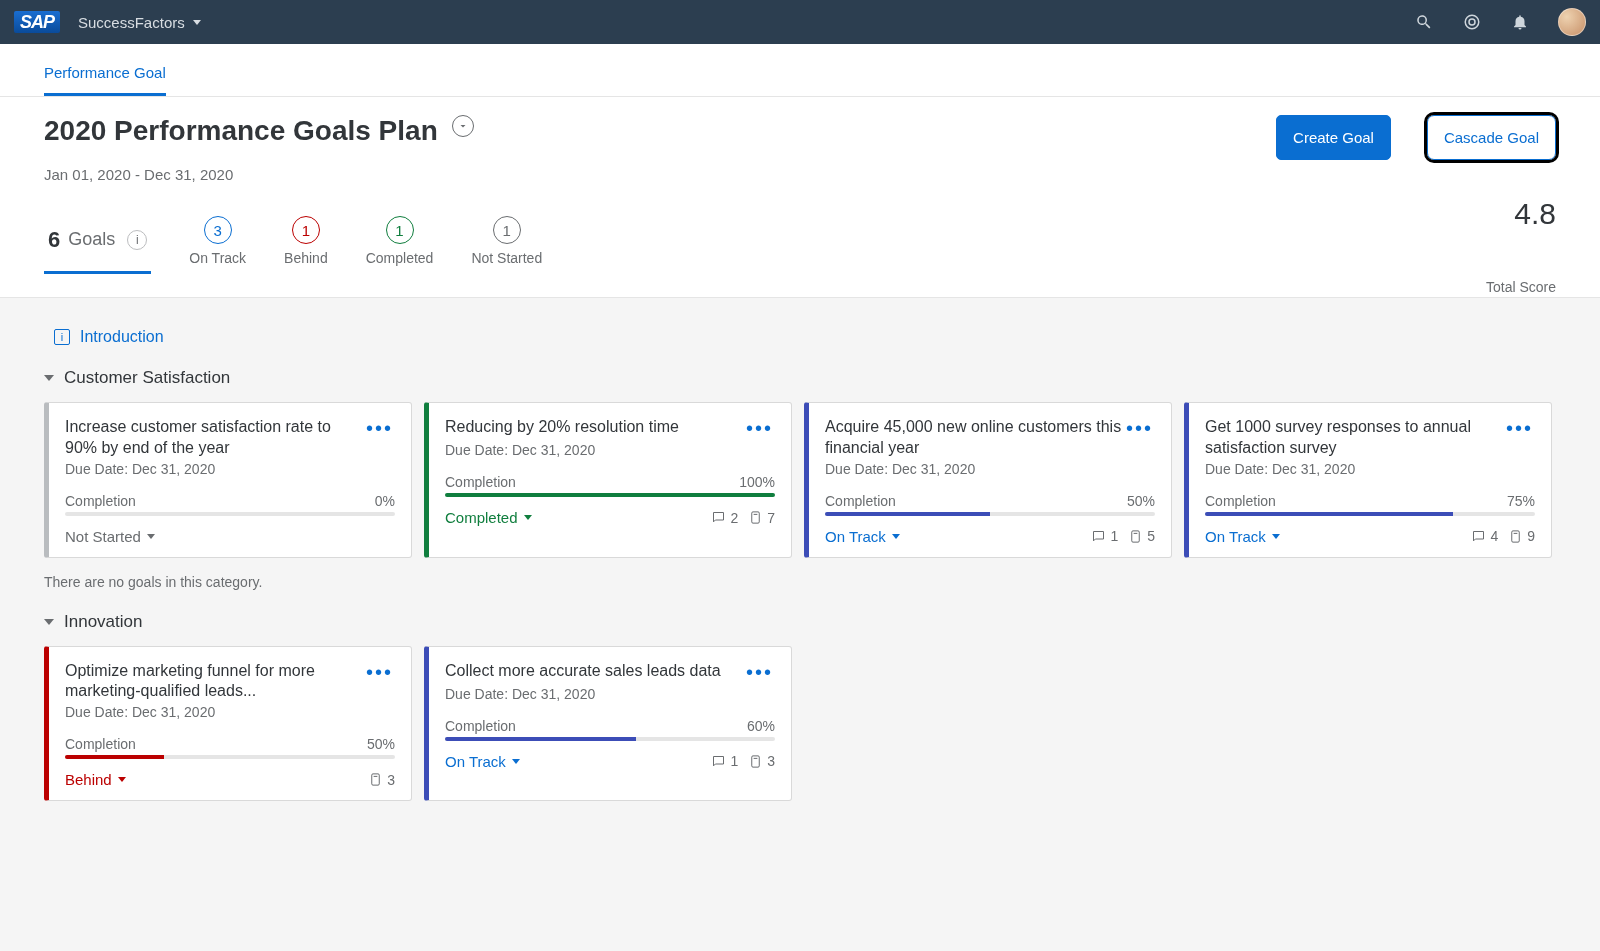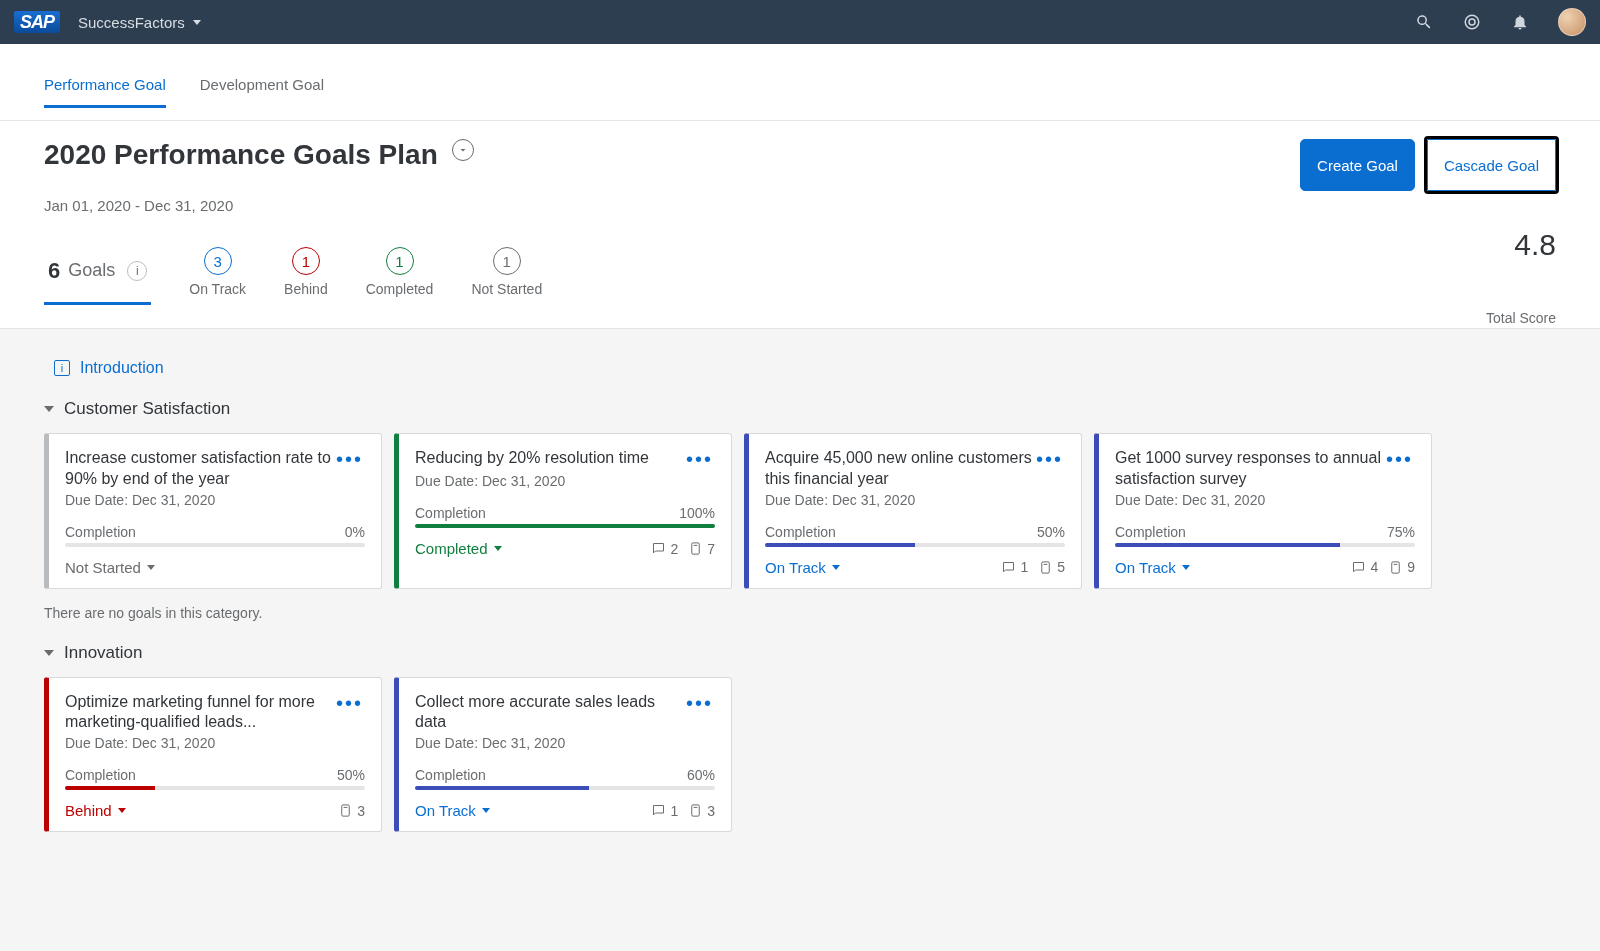--- a/index.html
+++ b/index.html
@@ -7,34 +7,34 @@
   
   .shell-bar { height:44px; background:#2c3e50; display:flex; align-items:center; padding:0 14px; color:#fff;}
   .sap-logo { font-weight:900; font-size:18px; font-style:italic; letter-spacing:-1px; color:#fff; padding:0 6px; background:linear-gradient(180deg,#1a6ed1,#0a4b9a); border-radius:2px; line-height:22px;}
   .shell-app { margin-left:18px; font-size:15px; color:#d8dde2; display:flex; align-items:center; gap:8px;text-align:center;}
   .shell-app .caret { width:0;height:0;border-left:4px solid transparent;border-right:4px solid transparent;border-top:5px solid #d8dde2;}
   .shell-right { margin-left:auto; display:flex; align-items:center; gap:28px;}
   .shell-icon { width:20px;height:20px; color:#cfd6dc; cursor:pointer; display:flex;align-items:center;justify-content:center;}
   .shell-icon svg { width:18px; height:18px; fill:currentColor;}
   .avatar { width:28px;height:28px;border-radius:50%; overflow:hidden; background:radial-gradient(circle at 30% 30%,#eed2b0,#c79068); border:1px solid rgba(255,255,255,.4);}
   
-  .tab-strip { background:#fff; border-bottom:1px solid #e5e5e5; display:flex; gap:34px; padding:12px 44px;}
+  .tab-strip { background:#fff; border-bottom:1px solid #e5e5e5; display:flex; gap:34px; padding:0 44px;}
   .tab { padding:20px 0 12px 0; color:#6a6d70; cursor:pointer; font-size:15px;}
   .tab.active { color:#0a6ed1; border-bottom:3px solid #0a6ed1;}
   
   .page-header { background:#fff; border-bottom:1px solid #e5e5e5; padding:18px 44px 0 44px;}
   .title-row { display:flex; align-items:flex-start;}
   .page-title { font-size:28px; font-weight:600; color:#32363a;}
   .title-action-icon { margin-left:14px; width:22px;height:22px; color:#6a6d70; display:flex;align-items:center;justify-content:center; cursor:pointer; border:1.5px solid #6a6d70; border-radius:50%;}
   .title-action-icon svg{width:12px;height:12px;fill:currentColor;}
   .header-buttons { margin-left:auto; display:flex; gap:12px;}
-  .btn { height:52px; padding:12px 16px; border-radius:5px; font-size:15px; cursor:pointer; display:flex;align-items:center;}
+  .btn { height:45px; padding:12px 16px; border-radius:5px; font-size:15px; cursor:pointer; display:flex;align-items:center;margin-left:24px;}
   .btn-primary { background:#0a6ed1; color:#fff; border:1px solid #0a6ed1;}
   .btn-secondary { background:#fff; color:#0a6ed1; border:1px solid #0a6ed1;}
-  .btn-highlight { outline:3px solid #000; outline-offset:0; border-radius:1px;}
+  .btn-highlight { outline:3px solid #000; outline-offset:0; border-radius:7px;}
   .date-range { color:#6a6d70; font-size:15px; margin-top:6px;}
   
   .filter-row { display:flex; align-items:center; margin-top:14px; gap:38px; padding-bottom:0;}
   .goals-total { display:flex; align-items:center; font-size:18px; color:#6a6d70; border-bottom:3px solid #0a6ed1; padding:6px 4px 18px 4px;}
   .goals-total strong { color:#32363a; font-size:22px; margin-right:8px;}
   .info-circle { margin-left:12px; width:20px;height:20px;border:1.5px solid #bcbdbf;border-radius:50%;display:flex;align-items:center;justify-content:center;font-size:12px;color:#6a6d70;}
   .filter-pill { display:flex; flex-direction:column; align-items:center; gap:6px; cursor:pointer; padding-bottom:12px;}
   .pill-badge { width:28px;height:28px;border-radius:50%;display:flex;align-items:center;justify-content:center; font-size:15px;}
   .pill-on-track .pill-badge { border:1.5px solid #0a6ed1; color:#0a6ed1;}
   .pill-behind  .pill-badge { border:1.5px solid #bb0000; color:#bb0000;}
@@ -46,21 +46,21 @@
   .score-label { font-size:14px; color:#6a6d70;margin-top:48px;}
   
   .content { padding:20px 44px;}
   .intro { display:flex; align-items:center; gap:10px; color:#0a6ed1; font-size:16px; margin:10px 0 22px 10px; cursor:pointer;}
   .intro .info-box { width:16px;height:16px;border:1.5px solid #0a6ed1;display:flex;align-items:center;justify-content:center;font-size:11px;border-radius:2px;}
   .section { margin-bottom:22px;}
   .section-header { display:flex; align-items:center; gap:10px; color:#32363a; font-size:17px; font-weight:500; margin-bottom:14px; cursor:pointer;}
   .chev { width:0;height:0;border-left:5px solid transparent;border-right:5px solid transparent;border-top:6px solid #6a6d70;}
   .section-empty { color:#6a6d70; font-size:14px; margin-top:-6px; margin-bottom:6px;}
   .card-row { display:flex; gap:12px; flex-wrap:wrap;}
-  .goal-card { width:338px; background:#fff; border:1px solid #d9d9d9; border-left-width:5px; border-radius:3px; padding:14px 16px 12px 16px; display:flex; flex-direction:column;}
+  .goal-card { width:368px; background:#fff; border:1px solid #d9d9d9; border-left-width:5px; border-radius:3px; padding:14px 16px 12px 16px; display:flex; flex-direction:column;}
   .goal-card.accent-not-started{ border-left-color:#b9bcbf;}
   .goal-card.accent-completed  { border-left-color:#107e3e;}
   .goal-card.accent-on-track   { border-left-color:#3c4db7;}
   .goal-card.accent-behind     { border-left-color:#bb0000;}
   .card-head { display:flex; align-items:flex-start;}
   .card-title { font-size:16px; font-weight:500; color:#32363a; line-height:1.3; flex:1;}
   .card-menu { color:#0a6ed1; font-size:20px; letter-spacing:2px; padding:0 2px; cursor:pointer;}
   .due { font-size:14px; color:#6a6d70; margin-top:2px;}
   .comp-row { display:flex; align-items:flex-start; justify-content:space-between; margin-top:16px; font-size:14px; color:#6a6d70;}
   .progress { height:4px; background:#e5e5e5; border-radius:2px; margin-top:3px; overflow:hidden;}
@@ -101,21 +101,20 @@
       <svg viewBox="0 0 24 24">
           <path d="M12 22a2 2 0 002-2h-4a2 2 0 002 2zm6-6V11a6 6 0 00-5-5.9V4a1 1 0 10-2 0v1.1A6 6 0 006 11v5l-2 2v1h16v-1z"></path>
         </svg>
     </div>
     <div class="avatar"></div>
   </div>
 </div>
 
 <div class="tab-strip">
   <div class="tab active">Performance Goal</div>
-  <div class="tab">Development Goal</div>
 </div>
 
 <div class="page-header">
   <div class="title-row">
     <div class="page-title">2020 Performance Goals Plan</div>
     <div class="title-action-icon">
       <svg viewBox="0 0 24 24">
           <path d="M7 10l5 5 5-5z"></path>
         </svg>
     </div>

